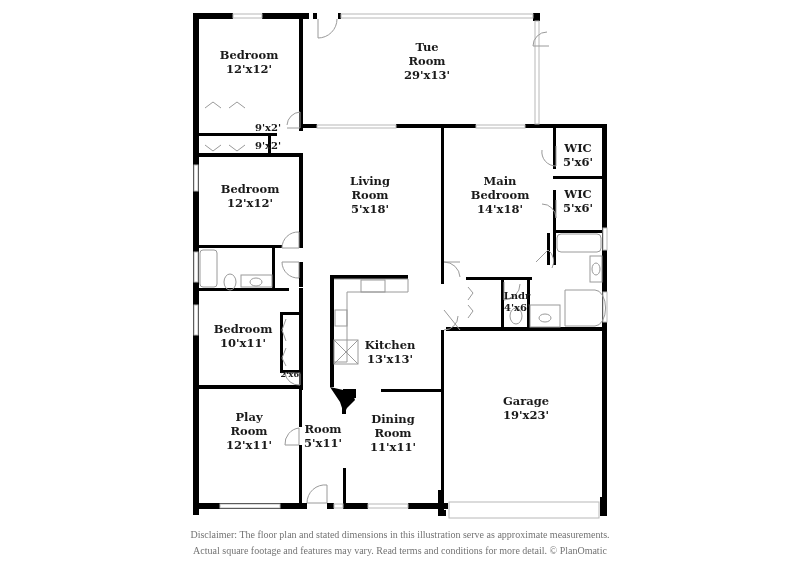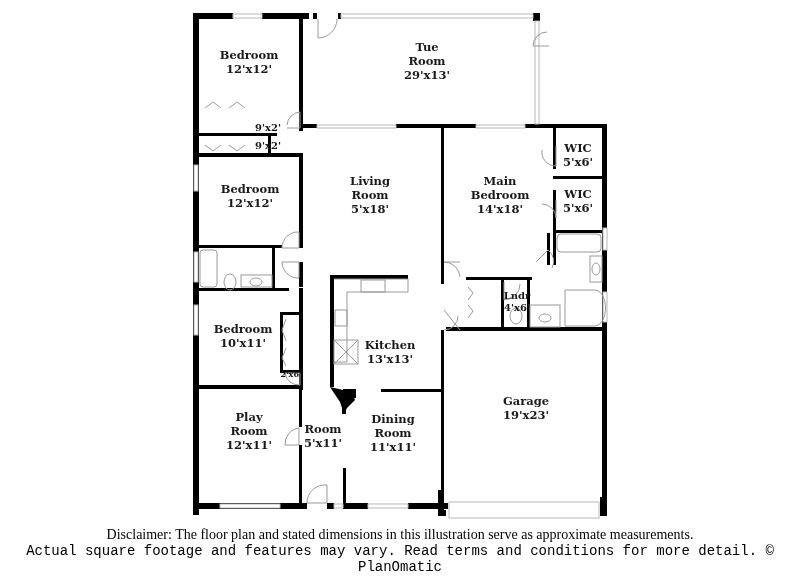--- a/index.html
+++ b/index.html
@@ -2,21 +2,21 @@
 <html><head>
 <meta charset="utf-8">
 <style>
   html, body { margin: 0; padding: 0; background: #ffffff; }
   body { width: 800px; height: 582px; position: relative; overflow: hidden; font-family: "DejaVu Serif", "Liberation Serif", serif; }
   #plan { position: absolute; left: 0; top: 0; }
   .room-label { position: absolute; text-align: center; font-family: "DejaVu Serif", "Liberation Serif", serif; font-weight: bold; color: #1a1a1a; font-size: 11.5px; line-height: 14px; transform: translate(-50%, -50%); white-space: nowrap; }
   .room-label .dim { display: block; }
   .room-label.small { font-size: 10px; line-height: 12px; margin-left: 30px; }
   .room-label.tiny { font-size: 8px; line-height: 10px; margin-top: 32px; }
-  .disclaimer { position: absolute; left: 0; width: 800px; text-align: center; font-family: "Liberation Serif", "DejaVu Serif", serif; font-size: 14px; color: #000000; line-height: 16px; }
+  .disclaimer { position: absolute; left: 0; width: 800px; text-align: center; font-family: "Liberation Serif", "DejaVu Serif", serif; font-size: 10px; color: #737373; line-height: 16px; }
 </style>
 </head>
 <body>
 
 <svg id="plan" width="800" height="582" viewBox="0 0 800 582" xmlns="http://www.w3.org/2000/svg">
   <g fill="#000">
 
     <rect x="193" y="13" width="6" height="502"></rect>
 
     <rect x="193" y="13" width="40" height="6"></rect>
@@ -233,13 +233,13 @@
   <span class="dim">Room</span>
   <span class="dim">11'x11'</span>
 </div>
 
 <div class="room-label" style="left:526px; top:408px;">
   <span>Garage</span>
   <span class="dim">19'x23'</span>
 </div>
 
 <div class="disclaimer" style="top:527px;">Disclaimer: The floor plan and stated dimensions in this illustration serve as approximate measurements.</div>
-<div class="disclaimer" style="top:543px;font-family:Liberation Mono, monospace;">Actual square footage and features may vary. Read terms and conditions for more detail. © PlanOmatic</div>
+<div class="disclaimer" style="top:543px;">Actual square footage and features may vary. Read terms and conditions for more detail. © PlanOmatic</div>
 
 </body></html>

